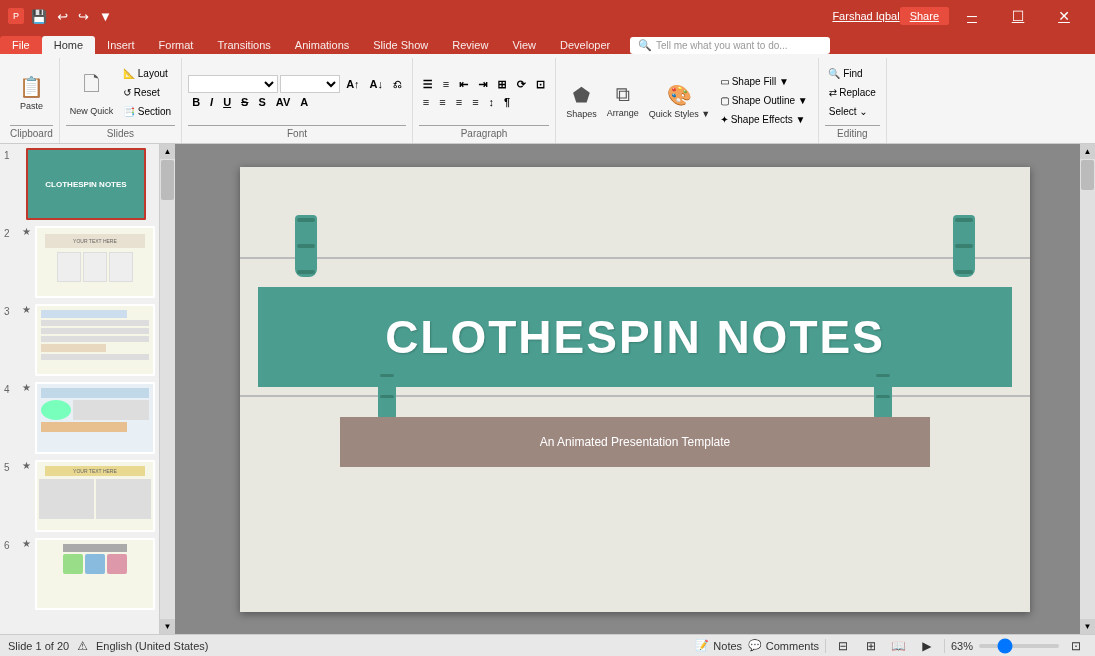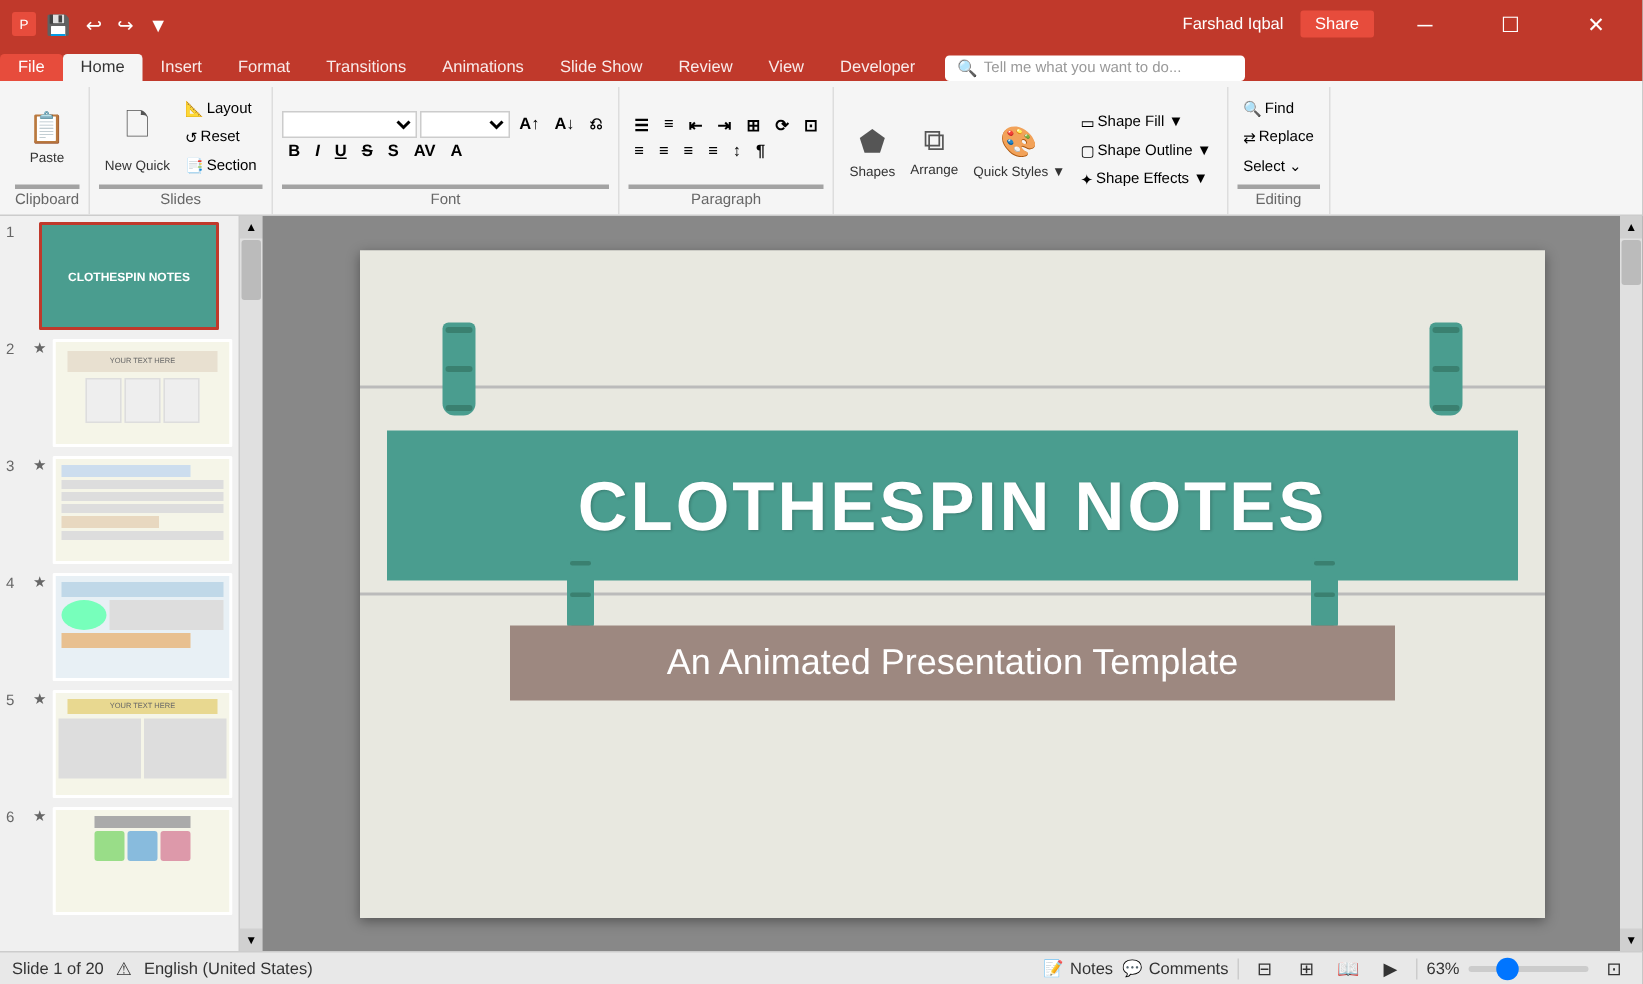--- a/index.html
+++ b/index.html
@@ -5,42 +5,42 @@
     * { margin: 0; padding: 0; box-sizing: border-box; }
     body { width: 1095px; height: 656px; overflow: hidden; font-family: 'Segoe UI', Arial, sans-serif; font-size: 11px; background: #f0f0f0; }
 
     
     .title-bar {
       height: 32px; background: #c0392b; display: flex; align-items: center; justify-content: space-between; padding: 0 8px; color: white;
     }
     .title-bar-left { display: flex; align-items: center; gap: 4px; }
     .title-bar-icon { width: 16px; height: 16px; background: #e74c3c; border-radius: 2px; display: flex; align-items: center; justify-content: center; font-size: 9px; color: white; }
     .title-center { position: absolute; left: 50%; transform: translateX(-50%); font-size: 12px; color: white; white-space: nowrap; }
-    .title-bar-right { display: flex; align-items: center; gap: 11px; color: white; font-size: 11px; }
+    .title-bar-right { display: flex; align-items: center; gap: 0; color: white; font-size: 11px; text-decoration: underline; }
     .win-btn { width: 46px; height: 32px; display: flex; align-items: center; justify-content: center; cursor: pointer; font-size: 14px; }
 
     
     .ribbon-tabs {
       height: 22px; background: #c0392b; display: flex; align-items: flex-end; padding-left: 0;
     }
     .ribbon-tab {
       padding: 3px 12px; font-size: 11px; cursor: pointer; color: rgba(255,255,255,0.9); border-radius: 3px 3px 0 0;
     }
     .ribbon-tab.active { background: #f5f5f5; color: #333; }
     .ribbon-tab.file { background: #e74c3c; color: white; border-radius: 3px 3px 0 0; }
 
     
     .ribbon {
       height: 90px; background: #f5f5f5; border-bottom: 1px solid #ccc; display: flex; align-items: stretch; padding: 4px 4px 0 4px;
     }
     .ribbon-group {
       display: flex; flex-direction: column; align-items: center; border-right: 1px solid #ddd; padding: 2px 6px; min-width: fit-content;
     }
     .ribbon-group-content { display: flex; align-items: center; flex: 1; gap: 2px; }
-    .ribbon-group-label { font-size: 10px; color: #666; padding: 2px 0; border-top: 3px solid #a3a3a3; width: 100%; text-align: center; margin-top: auto; }
+    .ribbon-group-label { font-size: 10px; color: #666; padding: 2px 0; border-top: 1px solid #a3a3a3; width: 100%; text-align: center; margin-top: auto; }
     .ribbon-btn { display: flex; flex-direction: column; align-items: center; justify-content: center; padding: 2px 4px; cursor: pointer; border-radius: 2px; min-width: 36px; height: 56px; }
     .ribbon-btn-icon { font-size: 20px; color: #555; }
     .ribbon-btn-label { font-size: 9px; color: #333; text-align: center; margin-top: 2px; }
     .ribbon-btn-small { display: flex; align-items: center; padding: 2px 4px; cursor: pointer; border-radius: 2px; height: 18px; font-size: 10px; gap: 2px; }
     .ribbon-column { display: flex; flex-direction: column; gap: 1px; }
     .qa-btn { color: white; font-size: 13px; cursor: pointer; padding: 2px 3px; border-radius: 2px; }
 
     
     .main-layout { display: flex; height: calc(656px - 32px - 22px - 22px - 90px - 22px); }
 
@@ -76,21 +76,21 @@
     .view-btn { width: 22px; height: 18px; display: flex; align-items: center; justify-content: center; cursor: pointer; font-size: 12px; }
     .title-banner {
       position: absolute; top: 120px; left: 18px; right: 18px; height: 100px; background: #4a9d8f; display: flex; align-items: center; justify-content: center;
     }
     .title-text {
       font-size: 46px; font-weight: 900; color: white; text-align: center; text-shadow: 1px 1px 2px rgba(0,0,0,0.2); letter-spacing: 2px;
     }
     .subtitle-banner {
       position: absolute; top: 250px; left: 100px; right: 100px; height: 50px; background: #9d8880; display: flex; align-items: center; justify-content: center;
     }
-    .subtitle-text { font-size: 24px; color: white; text-align: center; }
+    .subtitle-text { font-size: 12px; color: white; text-align: center; }
 
     
     ::-webkit-scrollbar { width: 8px; }
     ::-webkit-scrollbar-track { background: #e0e0e0; }
     ::-webkit-scrollbar-thumb { background: #bbb; border-radius: 4px; }
 
     .ribbon-combo { background: white; border: 1px solid #ccc; font-size: 10px; padding: 1px 2px; height: 18px; min-width: 60px; }
     .font-controls { display: flex; flex-direction: column; gap: 1px; }
     .format-row { display: flex; align-items: center; gap: 2px; }
     .format-btn { font-size: 11px; font-weight: bold; padding: 1px 3px; cursor: pointer; border-radius: 2px; border: 1px solid transparent; }

